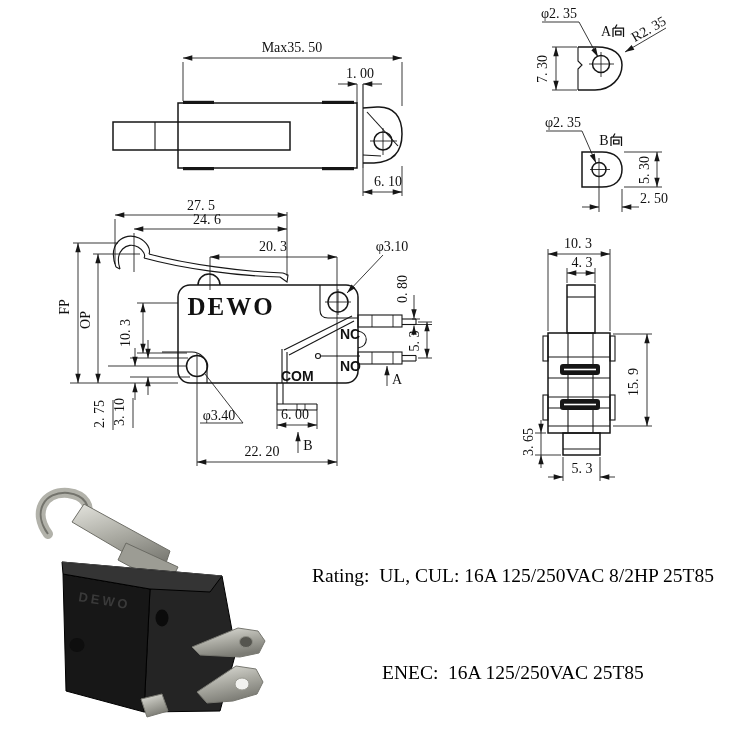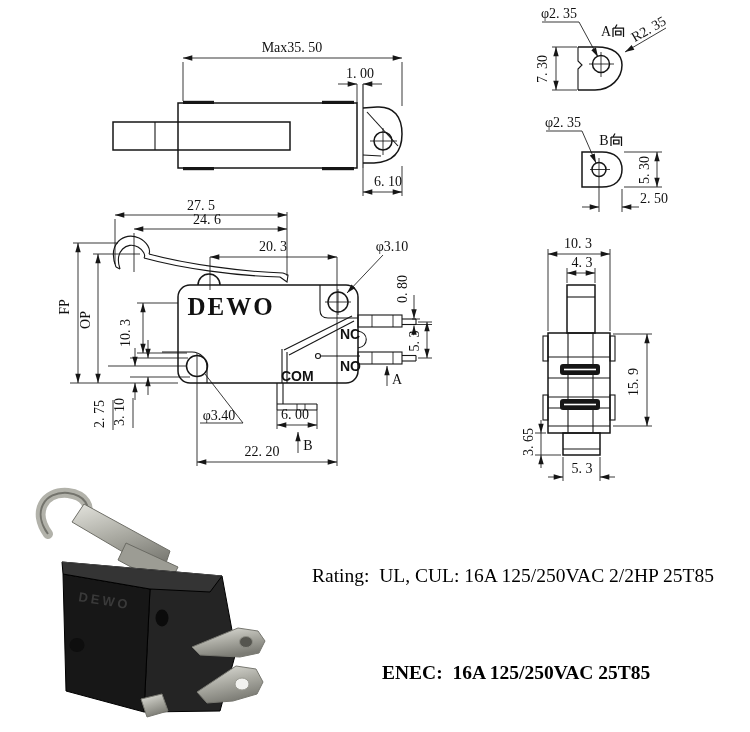--- a/index.html
+++ b/index.html
@@ -15,21 +15,21 @@
   .tb {font-family:"Liberation Sans",sans-serif;font-size:14px;font-weight:bold;fill:#111;}
   .logo-t{font-family:"Liberation Serif",serif;font-size:25px;font-weight:bold;
           letter-spacing:2px;fill:#111;}
   .emboss{font-family:"Liberation Sans",sans-serif;font-size:13px;font-weight:bold;
           letter-spacing:3px;fill:#3a3a3a;}
   .xg{fill:none;stroke:#111;stroke-width:1.25;}
   
   .specs{position:absolute;left:312px;top:496px;width:430px;color:#000;
          font-size:19.5px;line-height:32.2px;white-space:pre;}
   .spec-line{height:32.2px;}
-  .indent{padding-left:70px;font-weight:bold;}
+  .indent{padding-left:70px;}
 </style>
 </head>
 <body>
 
 <div id="stage">
 
 <svg width="750" height="732" viewBox="0 0 750 732">
   <defs>
     <marker id="ar" viewBox="0 0 10 7" refX="9.6" refY="3.5" markerWidth="10" markerHeight="7" orient="auto-start-reverse" markerUnits="userSpaceOnUse">
       <path d="M0.3,0.8 L9.6,3.5 L0.3,6.2 Z" fill="#161616"></path>
@@ -317,21 +317,21 @@
 
     <polygon points="192,647 238,628 258,631 265,641 259,653 240,657 200,655" fill="url(#metal)" stroke="#777770" stroke-width="1"></polygon>
     <ellipse cx="246" cy="642" rx="6.5" ry="5.5" fill="#55554f" stroke="#8d8d85" stroke-width="1"></ellipse>
     <polygon points="197,692 236,666 256,669 263,682 257,694 233,701 207,703" fill="url(#metal)" stroke="#777770" stroke-width="1"></polygon>
     <ellipse cx="242" cy="684" rx="7" ry="6" fill="#f2f2ef" stroke="#9a9a92" stroke-width="1"></ellipse>
     <polygon points="141,699 162,694 168,711 147,717" fill="url(#metal)" stroke="#777770" stroke-width="1"></polygon>
   </g>
 </svg>
 
 <div class="specs">
-  <div class="spec-line">Rating:  UL, CUL: 16A 125/250VAC 2/2HP 25T85</div>
+  <div class="spec-line">Rating:  UL, CUL: 16A 125/250VAC 8/2HP 25T85</div>
   <div class="spec-line indent">ENEC:  16A 125/250VAC 25T85</div>
   
   
   
   
   
 </div>
 
 </div>
 

